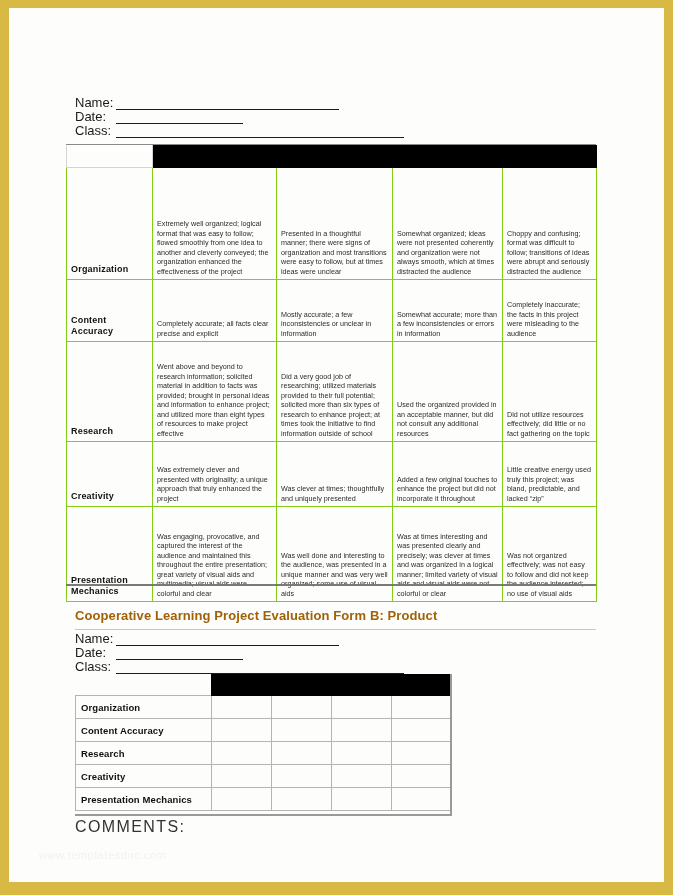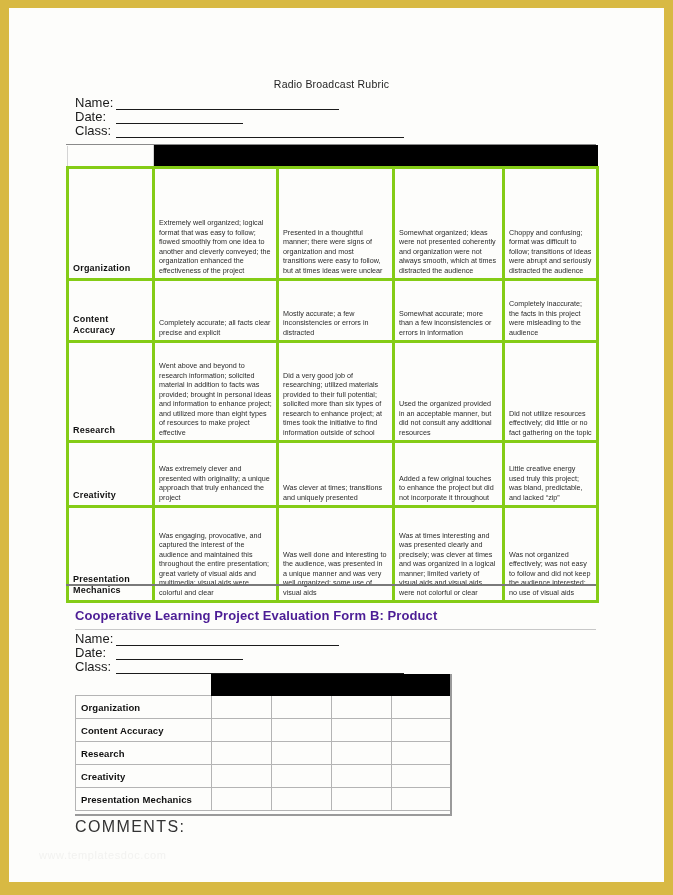--- a/index.html
+++ b/index.html
@@ -76,21 +76,21 @@
     margin-left: 3px;
   }
 
   
   .rubric-table {
     position: absolute;
     border-collapse: collapse;
     table-layout: fixed;
   }
   .rubric-table td {
-    border: 3px solid #84cc16;
+    border: 1px solid #84cc16;
     vertical-align: bottom;
     font-size: 7.2px;
     line-height: 1.32;
     color: #2b2b2b;
     padding: 3px 4px 3px 4px;
     box-sizing: border-box;
   }
   .rubric-table td.crit {
     font-size: 9px;
     font-weight: bold;
@@ -124,21 +124,21 @@
     position: absolute;
     background: #7a7a7a;
     height: 2px;
   }
 
   
   .section-heading {
     position: absolute;
     font-size: 13px;
     font-weight: bold;
-    color: #4c1d95;
+    color: #a16207;
     letter-spacing: 0.1px;
     white-space: nowrap;
   }
   .heading-rule {
     position: absolute;
     height: 1px;
     background: #c8c8c8;
   }
 
   
@@ -195,21 +195,20 @@
     white-space: nowrap;
   }
 </style>
 </head>
 <body>
 
 <div class="page-frame">
   <div class="page-sheet">
     <div class="sheet-inner">
 
-      <div class="doc-title">Radio Broadcast Rubric</div>
 
       <div class="field-block" style="left:66px; top:88px;">
         <div class="field-row">
           <span class="field-label">Name:</span>
           <span class="field-rule" style="width:223px;"></span>
         </div>
         <div class="field-row">
           <span class="field-label">Date:</span>
           <span class="field-rule" style="width:127px;"></span>
         </div>
@@ -242,37 +241,37 @@
             <td class="crit">Organization</td>
             <td>Extremely well organized; logical format that was easy to follow; flowed smoothly from one idea to another and cleverly conveyed; the organization enhanced the effectiveness of the project</td>
             <td>Presented in a thoughtful manner; there were signs of organization and most transitions were easy to follow, but at times ideas were unclear</td>
             <td>Somewhat organized; ideas were not presented coherently and organization were not always smooth, which at times distracted the audience</td>
             <td>Choppy and confusing; format was difficult to follow; transitions of ideas were abrupt and seriously distracted the audience</td>
           </tr>
 
           <tr style="height:62px;">
             <td class="crit">Content Accuracy</td>
             <td>Completely accurate; all facts clear precise and explicit</td>
-            <td>Mostly accurate; a few inconsistencies or errors in distracted</td>
+            <td>Mostly accurate; a few inconsistencies or unclear in information</td>
             <td>Somewhat accurate; more than a few inconsistencies or errors in information</td>
             <td>Completely inaccurate; the facts in this project were misleading to the audience</td>
           </tr>
 
           <tr style="height:100px;">
             <td class="crit">Research</td>
             <td>Went above and beyond to research information; solicited material in addition to facts was provided; brought in personal ideas and information to enhance project; and utilized more than eight types of resources to make project effective</td>
             <td>Did a very good job of researching; utilized materials provided to their full potential; solicited more than six types of research to enhance project; at times took the initiative to find information outside of school</td>
             <td>Used the organized provided in an acceptable manner, but did not consult any additional resources</td>
             <td>Did not utilize resources effectively; did little or no fact gathering on the topic</td>
           </tr>
 
           <tr style="height:65px;">
             <td class="crit">Creativity</td>
             <td>Was extremely clever and presented with originality; a unique approach that truly enhanced the project</td>
-            <td>Was clever at times; transitions and uniquely presented</td>
+            <td>Was clever at times; thoughtfully and uniquely presented</td>
             <td>Added a few original touches to enhance the project but did not incorporate it throughout</td>
             <td>Little creative energy used truly this project; was bland, predictable, and lacked “zip”</td>
           </tr>
 
           <tr style="height:95px;">
             <td class="crit">Presentation Mechanics</td>
             <td>Was engaging, provocative, and captured the interest of the audience and maintained this throughout the entire presentation; great variety of visual aids and multimedia; visual aids were colorful and clear</td>
             <td>Was well done and interesting to the audience, was presented in a unique manner and was very well organized; some use of visual aids</td>
             <td>Was at times interesting and was presented clearly and precisely; was clever at times and was organized in a logical manner; limited variety of visual aids and visual aids were not colorful or clear</td>
             <td>Was not organized effectively; was not easy to follow and did not keep the audience interested; no use of visual aids</td>

